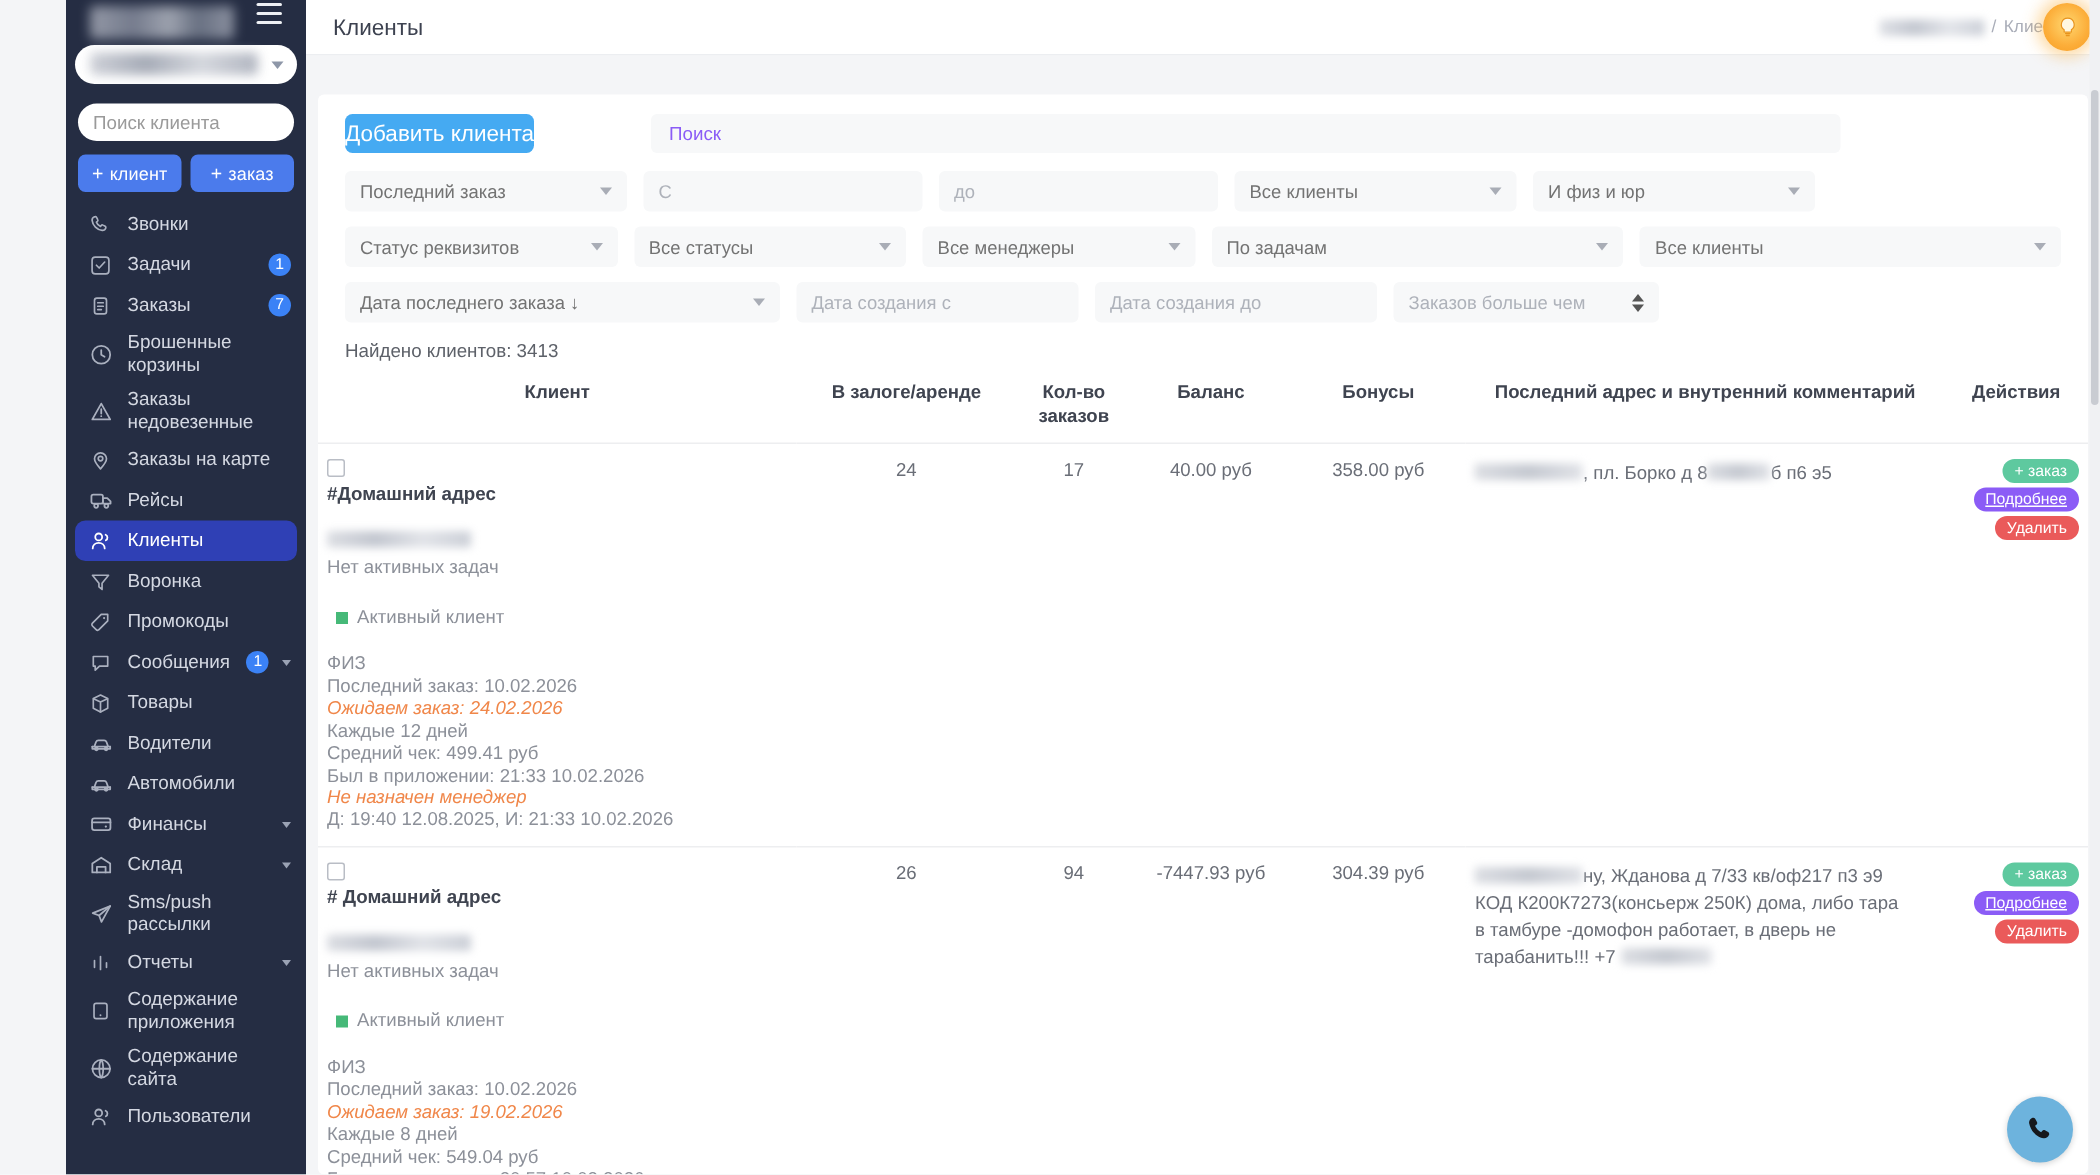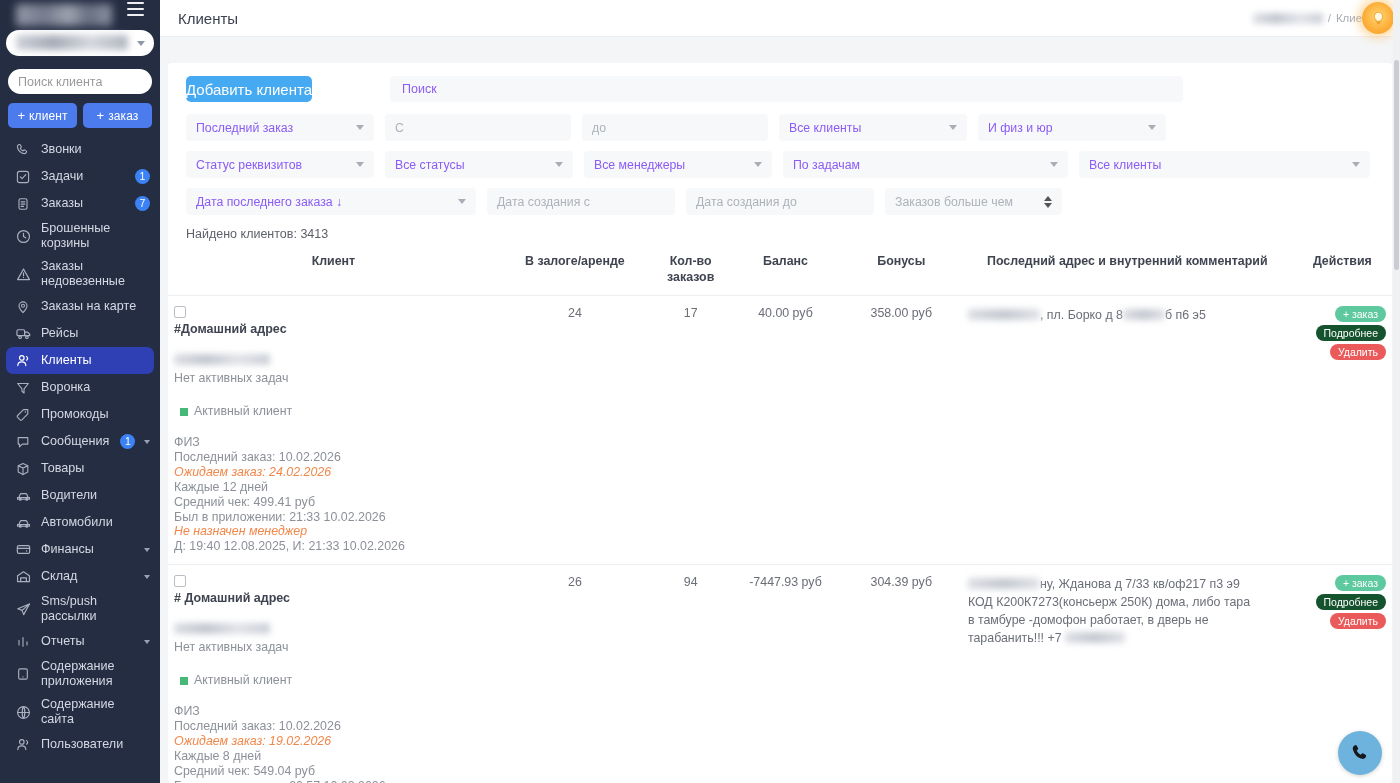--- a/index.html
+++ b/index.html
@@ -13,20 +13,21 @@
   }
   .app { display: flex; width: 1400px; height: 783px; }
 
   
   .sidebar {
     width: 160px; height: 783px;
     background: #252d43;
     flex: 0 0 160px;
     position: relative;
     overflow: hidden;
+    margin-left: 44px;
   }
   .sb-top { position: relative; height: 63px; }
   .logo-blur {
     position: absolute; left: 16px; top: 4px;
     width: 96px; height: 22px;
     background: linear-gradient(90deg,#b9bdc8 0%, #8f95a5 30%, #c6cad3 55%, #7e8696 75%, #aeb3c0 100%);
     filter: blur(4px);
     opacity: .75;
     border-radius: 3px;
   }
@@ -137,21 +138,21 @@
   .pill.blue { background: #5bb3e8; }
   .pill.green { background: #5fc9a0; }
   .pill-link { font-size: 12.5px; color: #6b7280; white-space: nowrap; }
 
   
   .filters { padding: 12px 18px 0 18px; }
   .frow { display: flex; gap: 11px; margin-bottom: 10px; }
   .fld {
     height: 27px; background: #f7f8f9; border-radius: 4px;
     display: flex; align-items: center; padding: 0 10px;
-    font-size: 12.3px; color: #8b5cf6; position: relative;
+    font-size: 12.3px; color: #737373; position: relative;
   }
   .fld.ph { color: #aeb2ba; }
   .fld .dd-caret {
     margin-left: auto;
     width: 0; height: 0; border-left: 4px solid transparent; border-right: 4px solid transparent;
     border-top: 5px solid #a9adb6;
   }
   .fld .spin { margin-left: auto; display: flex; flex-direction: column; gap: 2px; }
   .fld .spin i:first-child { width: 0; height: 0; border-left: 4px solid transparent; border-right: 4px solid transparent; border-bottom: 5px solid #555; }
   .fld .spin i:last-child { width: 0; height: 0; border-left: 4px solid transparent; border-right: 4px solid transparent; border-top: 5px solid #555; }
@@ -205,21 +206,21 @@
   }
   .addr-blur.sm { width: 42px; }
   .addr-blur.md { width: 60px; }
   .addr-text { line-height: 18px; color: #6a6e77; }
   .acts { display: flex; flex-direction: column; align-items: flex-end; gap: 3px; }
   .abtn {
     height: 16px; padding: 0 8px; border-radius: 9px; color: #fff;
     font-size: 10.5px; display: inline-flex; align-items: center; white-space: nowrap;
   }
   .abtn.order { background: #5ec99f; margin-left: 44px; }
-  .abtn.more { background: #14532d; }
+  .abtn.more { background: #8b5cf6; text-decoration: underline; }
   .abtn.del { background: #ea5a5a; }
 
   
   .bulb {
     position: absolute; right: 6px; top: 2px;
     width: 32px; height: 32px; border-radius: 50%;
     background: radial-gradient(circle at 50% 45%, #ffd770 0%, #fcae3a 58%, #f79c22 100%);
     box-shadow: 0 0 10px 4px rgba(250,175,60,.45);
     display: flex; align-items: center; justify-content: center;
   }

